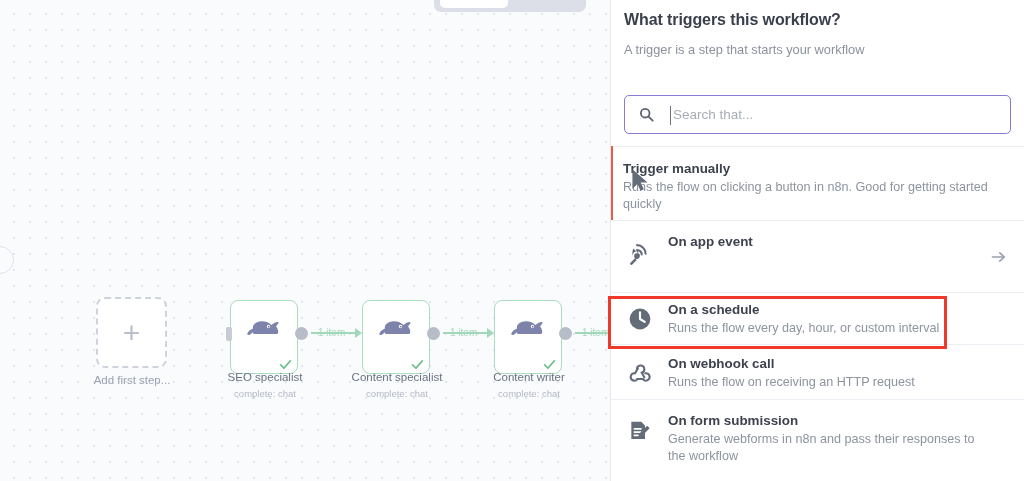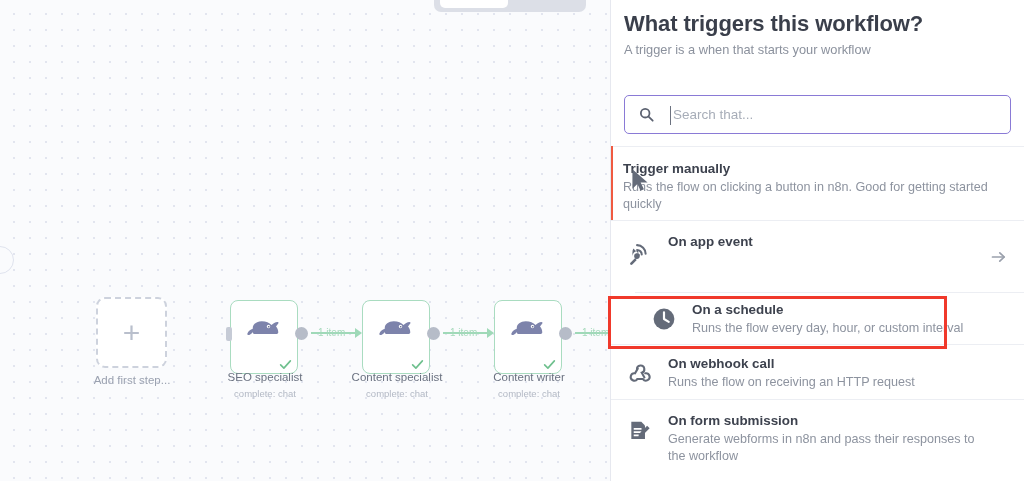--- a/index.html
+++ b/index.html
@@ -172,21 +172,21 @@
     width: 414px; height: 481px;
     background: #ffffff;
     border-left: 1px solid #e6e8ef;
     box-sizing: border-box;
     overflow: hidden;
   }
 
   .panel-title {
     position: absolute;
     left: 13px; top: 11px;
-    font-size: 22px;
+    font-size: 16px;
     font-weight: bold;
     color: #3a3f4b;
     letter-spacing: -0.1px;
   }
   .panel-sub {
     position: absolute;
     left: 13px; top: 42px;
     font-size: 12.8px;
     color: #8b919d;
   }
@@ -349,21 +349,21 @@
     </div>
 
     <div class="conn" style="left:575px; top:332px; width:35px;"></div>
     <div class="conn-label" style="left:582px; top:327px;">1 item</div>
 
   </div>
 
   <div id="panel">
 
     <div class="panel-title">What triggers this workflow?</div>
-    <div class="panel-sub">A trigger is a when that starts your workflow</div>
+    <div class="panel-sub">A trigger is a step that starts your workflow</div>
 
     <div class="search-wrap">
       <svg class="search-icon" viewBox="0 0 16 16">
         <circle cx="6.6" cy="6.6" r="4.6" stroke="currentColor" stroke-width="1.9" fill="none"></circle>
         <line x1="10.2" y1="10.2" x2="14.6" y2="14.6" stroke="currentColor" stroke-width="1.9" stroke-linecap="round"></line>
       </svg>
       <div class="search-caret"></div>
       <div class="search-placeholder">Search that...</div>
     </div>
 
@@ -386,21 +386,21 @@
           <path d="M13.6 11.6a4.3 4.3 0 0 0-4.3-4.3" stroke="currentColor" stroke-width="1.9" fill="none" stroke-linecap="round"></path>
           <path d="M17.2 10.8a7.9 7.9 0 0 0-7.9-7.9" stroke="currentColor" stroke-width="1.9" fill="none" stroke-linecap="round"></path>
         </svg>
         <div class="row-title">On app event</div>
         <svg class="row-arrow" style="top:28px;" viewBox="0 0 16 16">
           <line x1="1.5" y1="8" x2="13" y2="8" stroke="currentColor" stroke-width="1.7" stroke-linecap="round"></line>
           <polyline points="8.8,3.8 13.2,8 8.8,12.2" stroke="currentColor" stroke-width="1.7" fill="none" stroke-linecap="round" stroke-linejoin="round"></polyline>
         </svg>
       </div>
 
-      <div class="list-row" style="height:52px; padding-top:9px;margin-left:24px;">
+      <div class="list-row" style="height:52px; padding-top:9px;">
         <svg class="row-icon" style="top:13px;" viewBox="0 0 24 24">
           <circle cx="12" cy="12" r="9.6" fill="currentColor"></circle>
           <path d="M12 5.8 L12 12 L16.4 14.6" stroke="#ffffff" stroke-width="2" fill="none" stroke-linecap="round" stroke-linejoin="round"></path>
         </svg>
         <div class="row-title">On a schedule</div>
         <div class="row-desc">Runs the flow every day, hour, or custom interval</div>
       </div>
 
       <div class="list-row" style="height:55px; padding-top:11px;">
         <svg class="row-icon" style="top:14px;" viewBox="0 0 24 24">

